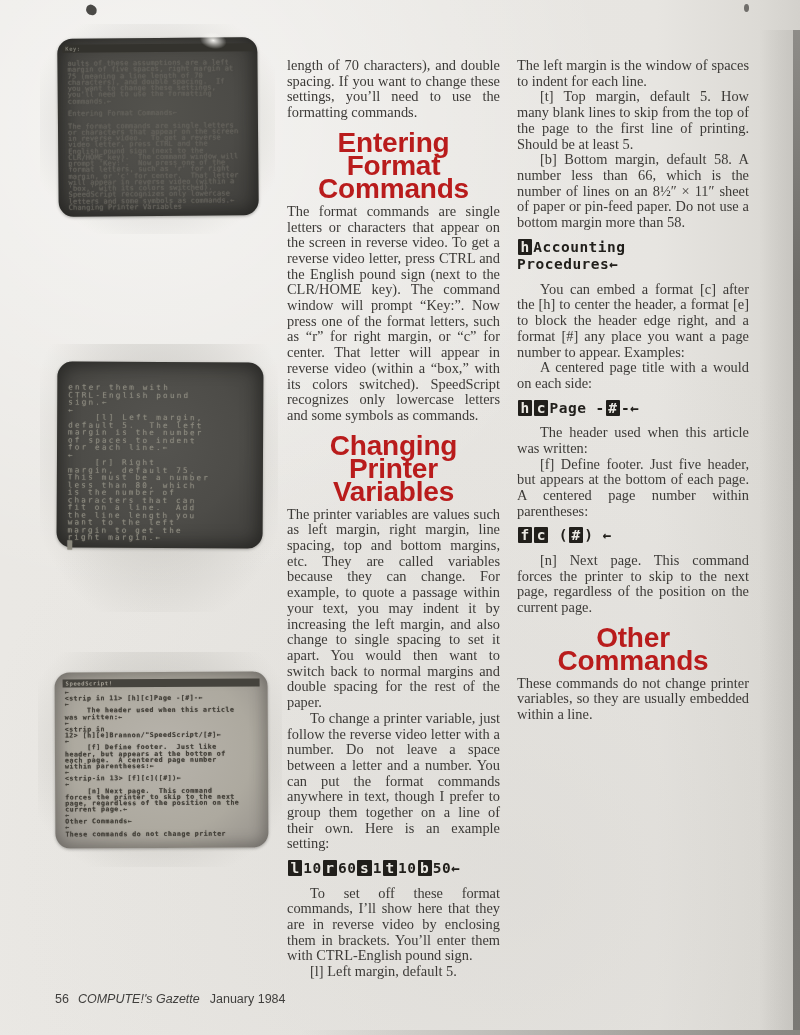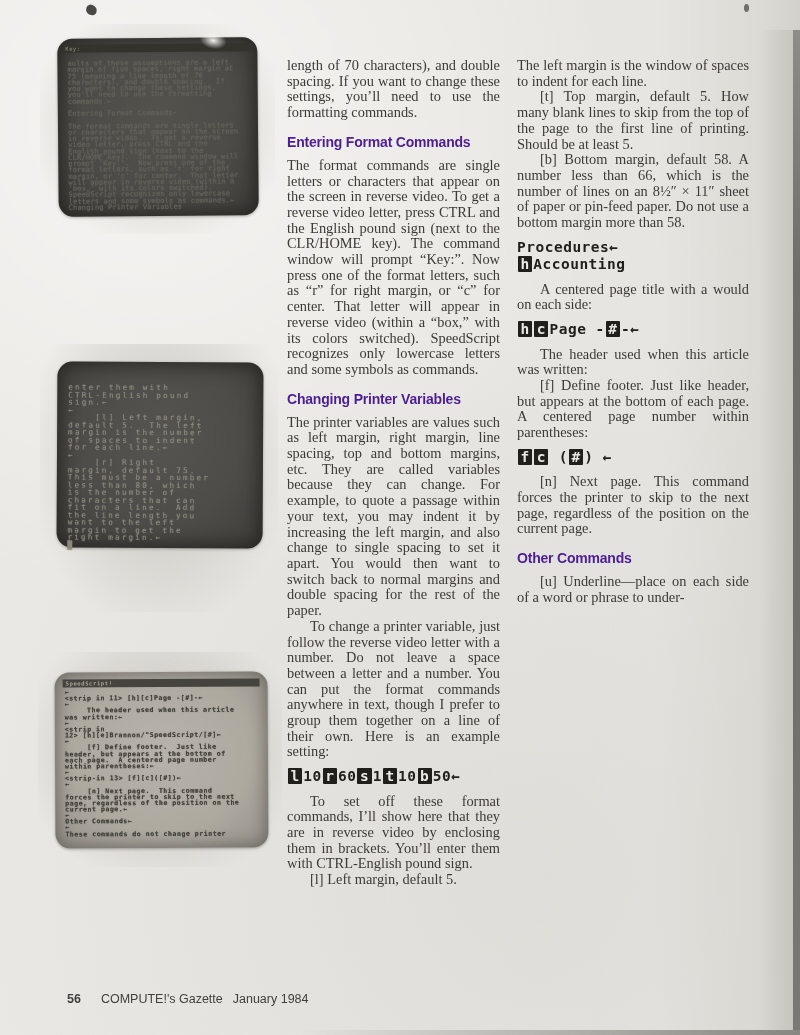--- a/index.html
+++ b/index.html
@@ -64,31 +64,31 @@
   .crt3 pre { left:10px; top:17px; font-size:6.5px; line-height:6.15px; letter-spacing:0.55px;
     font-weight:bold; color:#44413a; text-shadow:0 0 0.8px rgba(58,56,48,0.7); }
 
   
   .col { position:absolute; top:38px; color:#3c3a37; font-size:14.4px; line-height:15.7px;
     text-align:justify;margin-top:20px; }
   .col-mid { left:287px; width:213px; }
   .col-right { left:517px; width:232px; }
   .col p { margin:0; }
   .col p.indent { text-indent:1.6em; }
-  .col h2 { font-family:"Liberation Sans", sans-serif; font-weight:bold; font-size:14px;
-    line-height:23px; letter-spacing:-0.2px; color:#4c1d95; margin:10px 0 4px; text-align:left; }
+  .col h2 { font-family:"Liberation Sans", sans-serif; font-weight:bold; font-size:28px;
+    line-height:23px; letter-spacing:-0.2px; color:#b91c1c; margin:10px 0 4px; text-align:center; }
   .code { font-family:"DejaVu Sans Mono", monospace; font-weight:bold; font-size:14.5px;
     line-height:17.5px; letter-spacing:0.5px; color:#211f1b; margin:8px 0; text-align:left; }
   .code .rev { background:#211f1b; color:#eae8e2; padding:0 2.5px; margin:0 1px; border-radius:1px; }
 
   
   .footer { position:absolute; left:55px; top:992px; font-family:"Liberation Sans", sans-serif;
     font-size:12.5px; color:#403f3d; }
-  .footer .num { font-weight:bold;margin-left:12px; }
-  .footer .mag { margin:0 10px 0 20px; }
+  .footer .num { font-weight:normal; }
+  .footer .mag { font-style:italic; margin:0 10px 0 9px; }
 </style>
 </head>
 <body>
 
 <div id="page">
 
   <div class="edge-right"></div>
   <div class="edge-fade"></div>
   <div class="edge-bottom"></div>
   <div class="speck1"></div>
@@ -198,34 +198,35 @@
       </div>
     <p class="indent">To set off these format commands, I’ll show here that they are in reverse video by enclosing them in brackets. You’ll enter them with CTRL-English pound sign.</p>
     <p class="indent">[l] Left margin, default 5.</p>
   </div>
 
   <div class="col col-right">
     <p>The left margin is the window of spaces to indent for each line.</p>
     <p class="indent">[t] Top margin, default 5. How many blank lines to skip from the top of the page to the first line of printing. Should be at least 5.</p>
     <p class="indent">[b] Bottom margin, default 58. A number less than 66, which is the number of lines on an 8½″ × 11″ sheet of paper or pin-feed paper. Do not use a bottom margin more than 58.</p>
     <div class="code">
+        <div><span class="rev">h</span><span class="pln">Accounting</span></div>
         <div><span class="pln">Procedures←</span></div>
-        <div><span class="rev">h</span><span class="pln">Accounting</span></div>
-      </div>
+      </div>
+    <p class="indent">You can embed a format [c] after the [h] to center the header, a format [e] to block the header edge right, and a format [#] any place you want a page number to appear. Examples:</p>
     <p class="indent">A centered page title with a would on each side:</p>
     <div class="code">
         <div><span class="rev">h</span><span class="rev">c</span><span class="pln">Page -</span><span class="rev">#</span><span class="pln">-←</span></div>
       </div>
     <p class="indent">The header used when this article was written:</p>
-    <p class="indent">[f] Define footer. Just like header, but appears at the bottom of each page. A centered page number within parentheses:</p>
+    <p class="indent">[f] Define footer. Just five header, but appears at the bottom of each page. A centered page number within parentheses:</p>
     <div class="code">
         <div><span class="rev">f</span><span class="rev">c</span><span class="pln"> (</span><span class="rev">#</span><span class="pln">) ←</span></div>
       </div>
     <p class="indent">[n] Next page. This command forces the printer to skip to the next page, regardless of the position on the current page.</p>
     <h2>Other Commands</h2>
-    <p class="indent">[u] Underline—place on each side of a word or phrase to under-</p>
+    <p>These commands do not change printer variables, so they are usually embedded within a line.</p>
   </div>
 
   <div class="footer">
     <span class="num">56</span><span class="mag">COMPUTE!'s Gazette</span><span>January 1984</span>
   </div>
 
 </div>
 
 </body></html>

